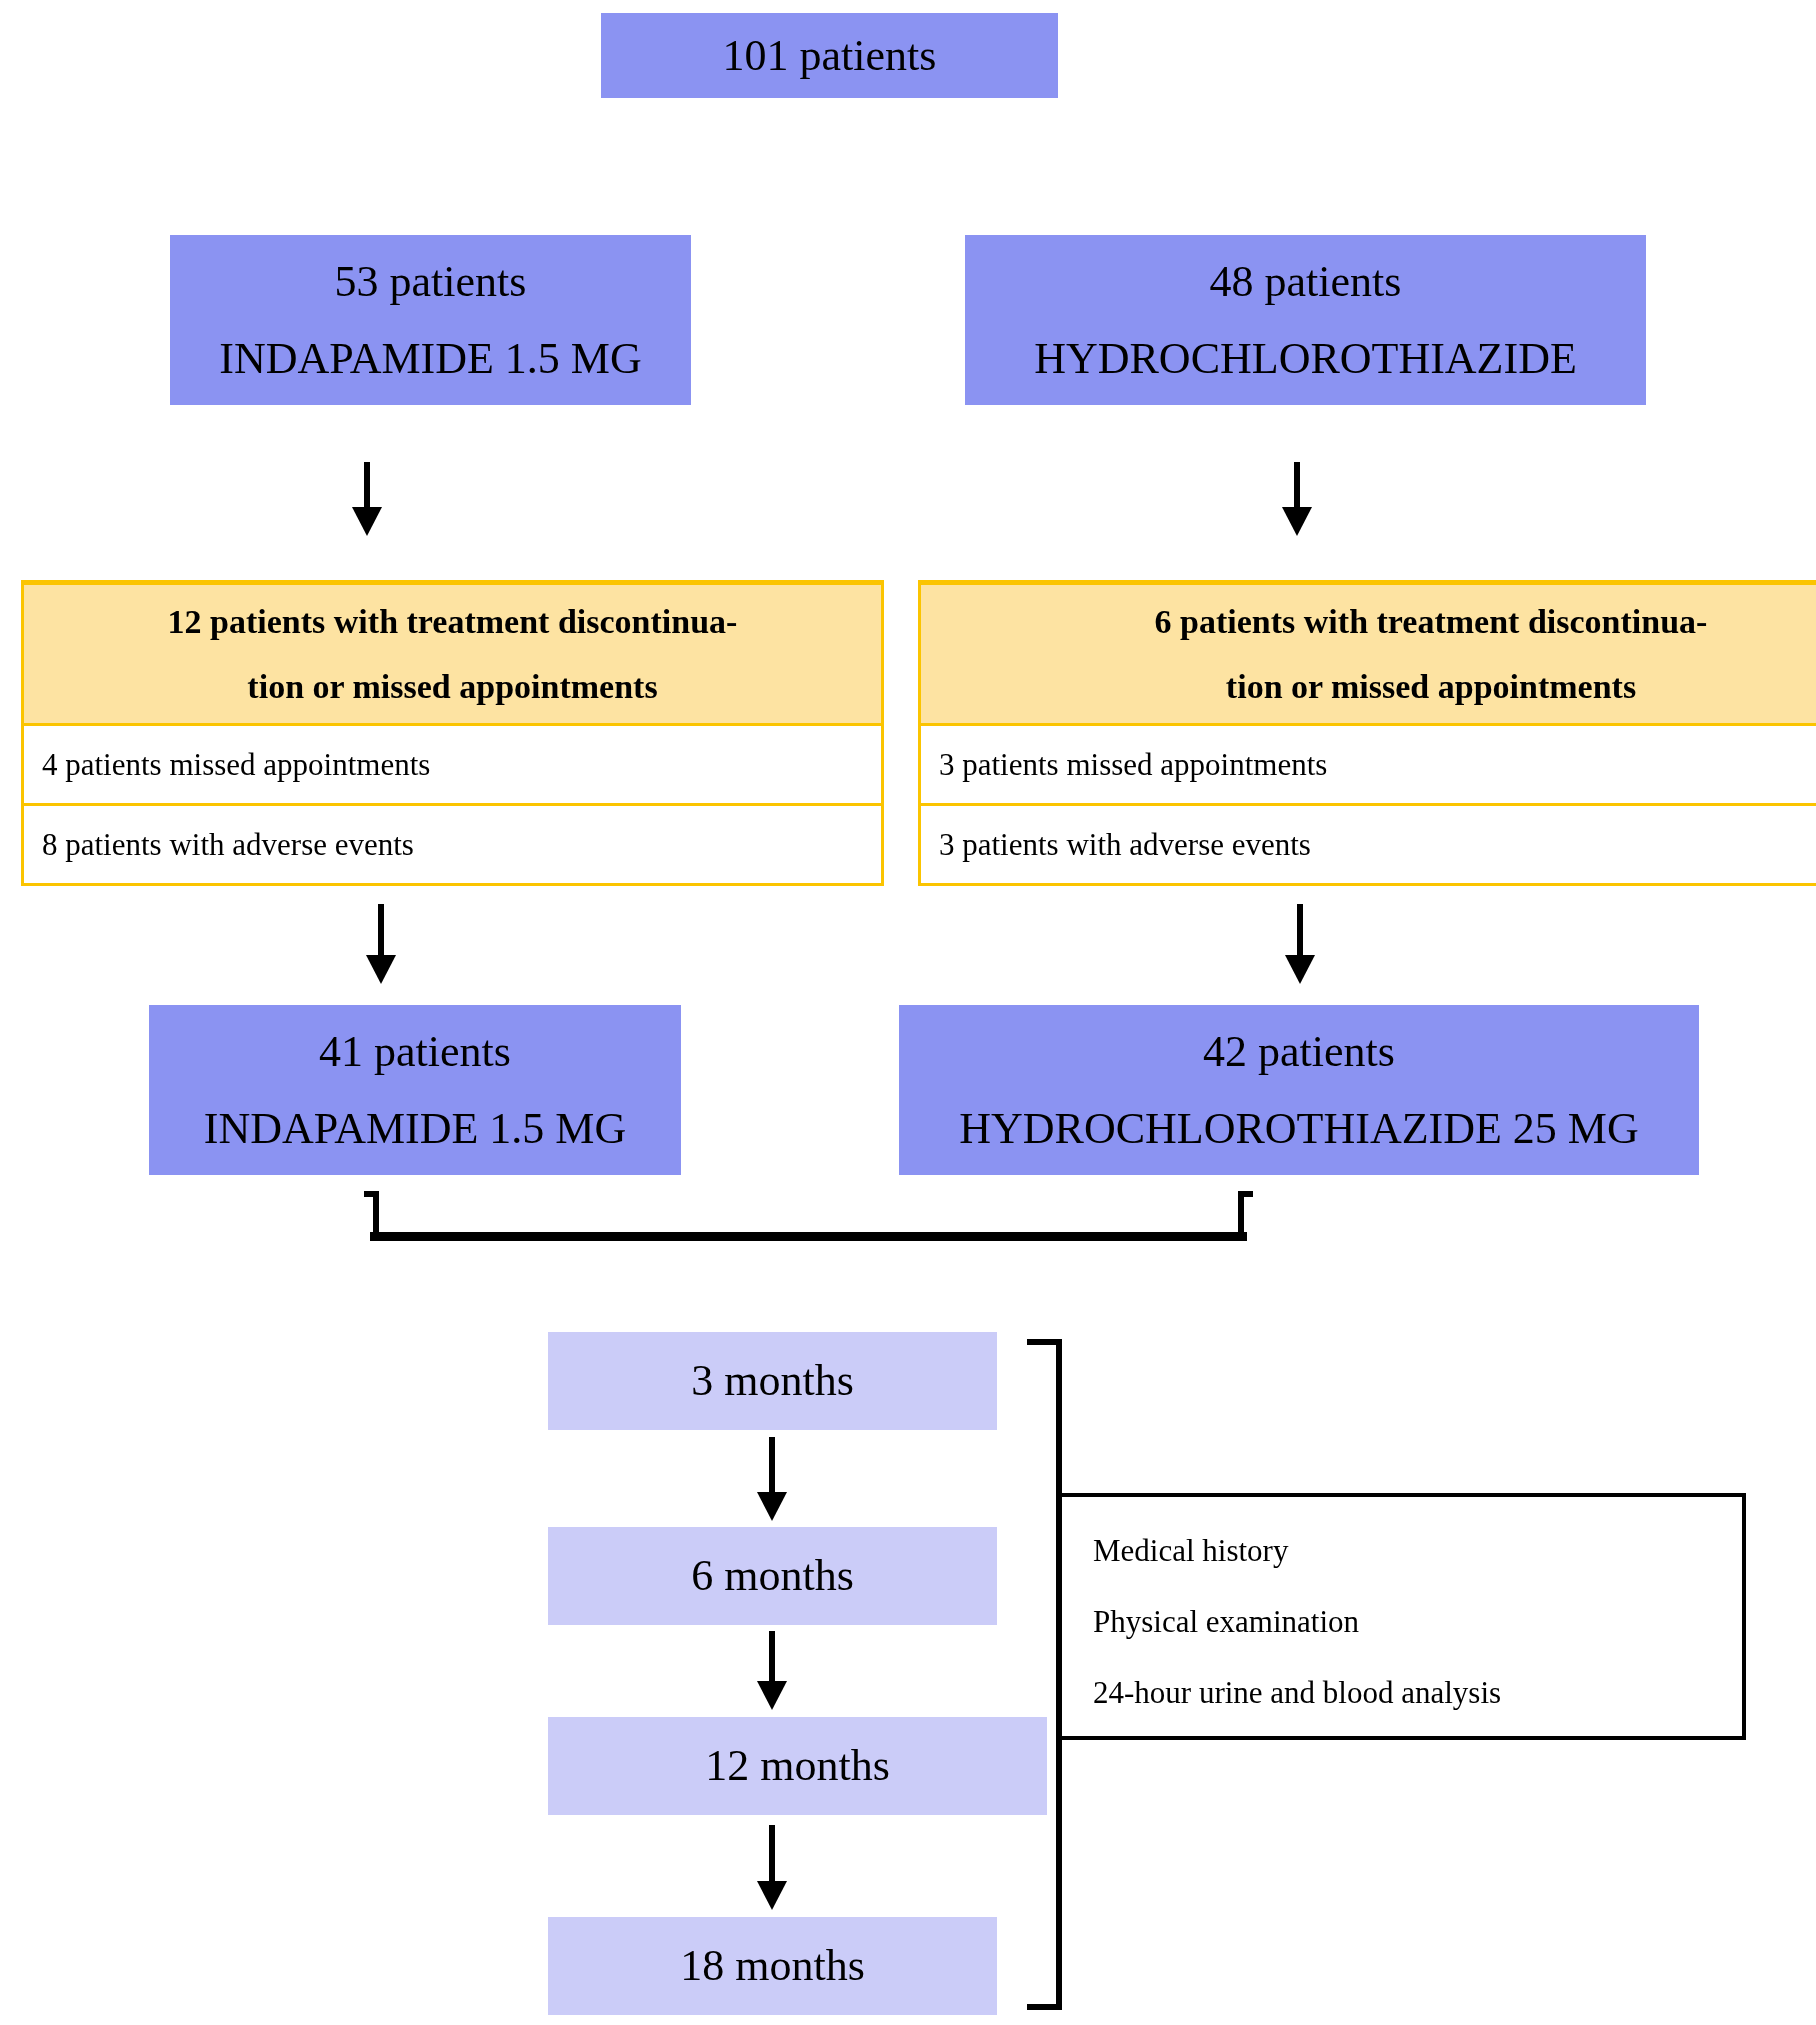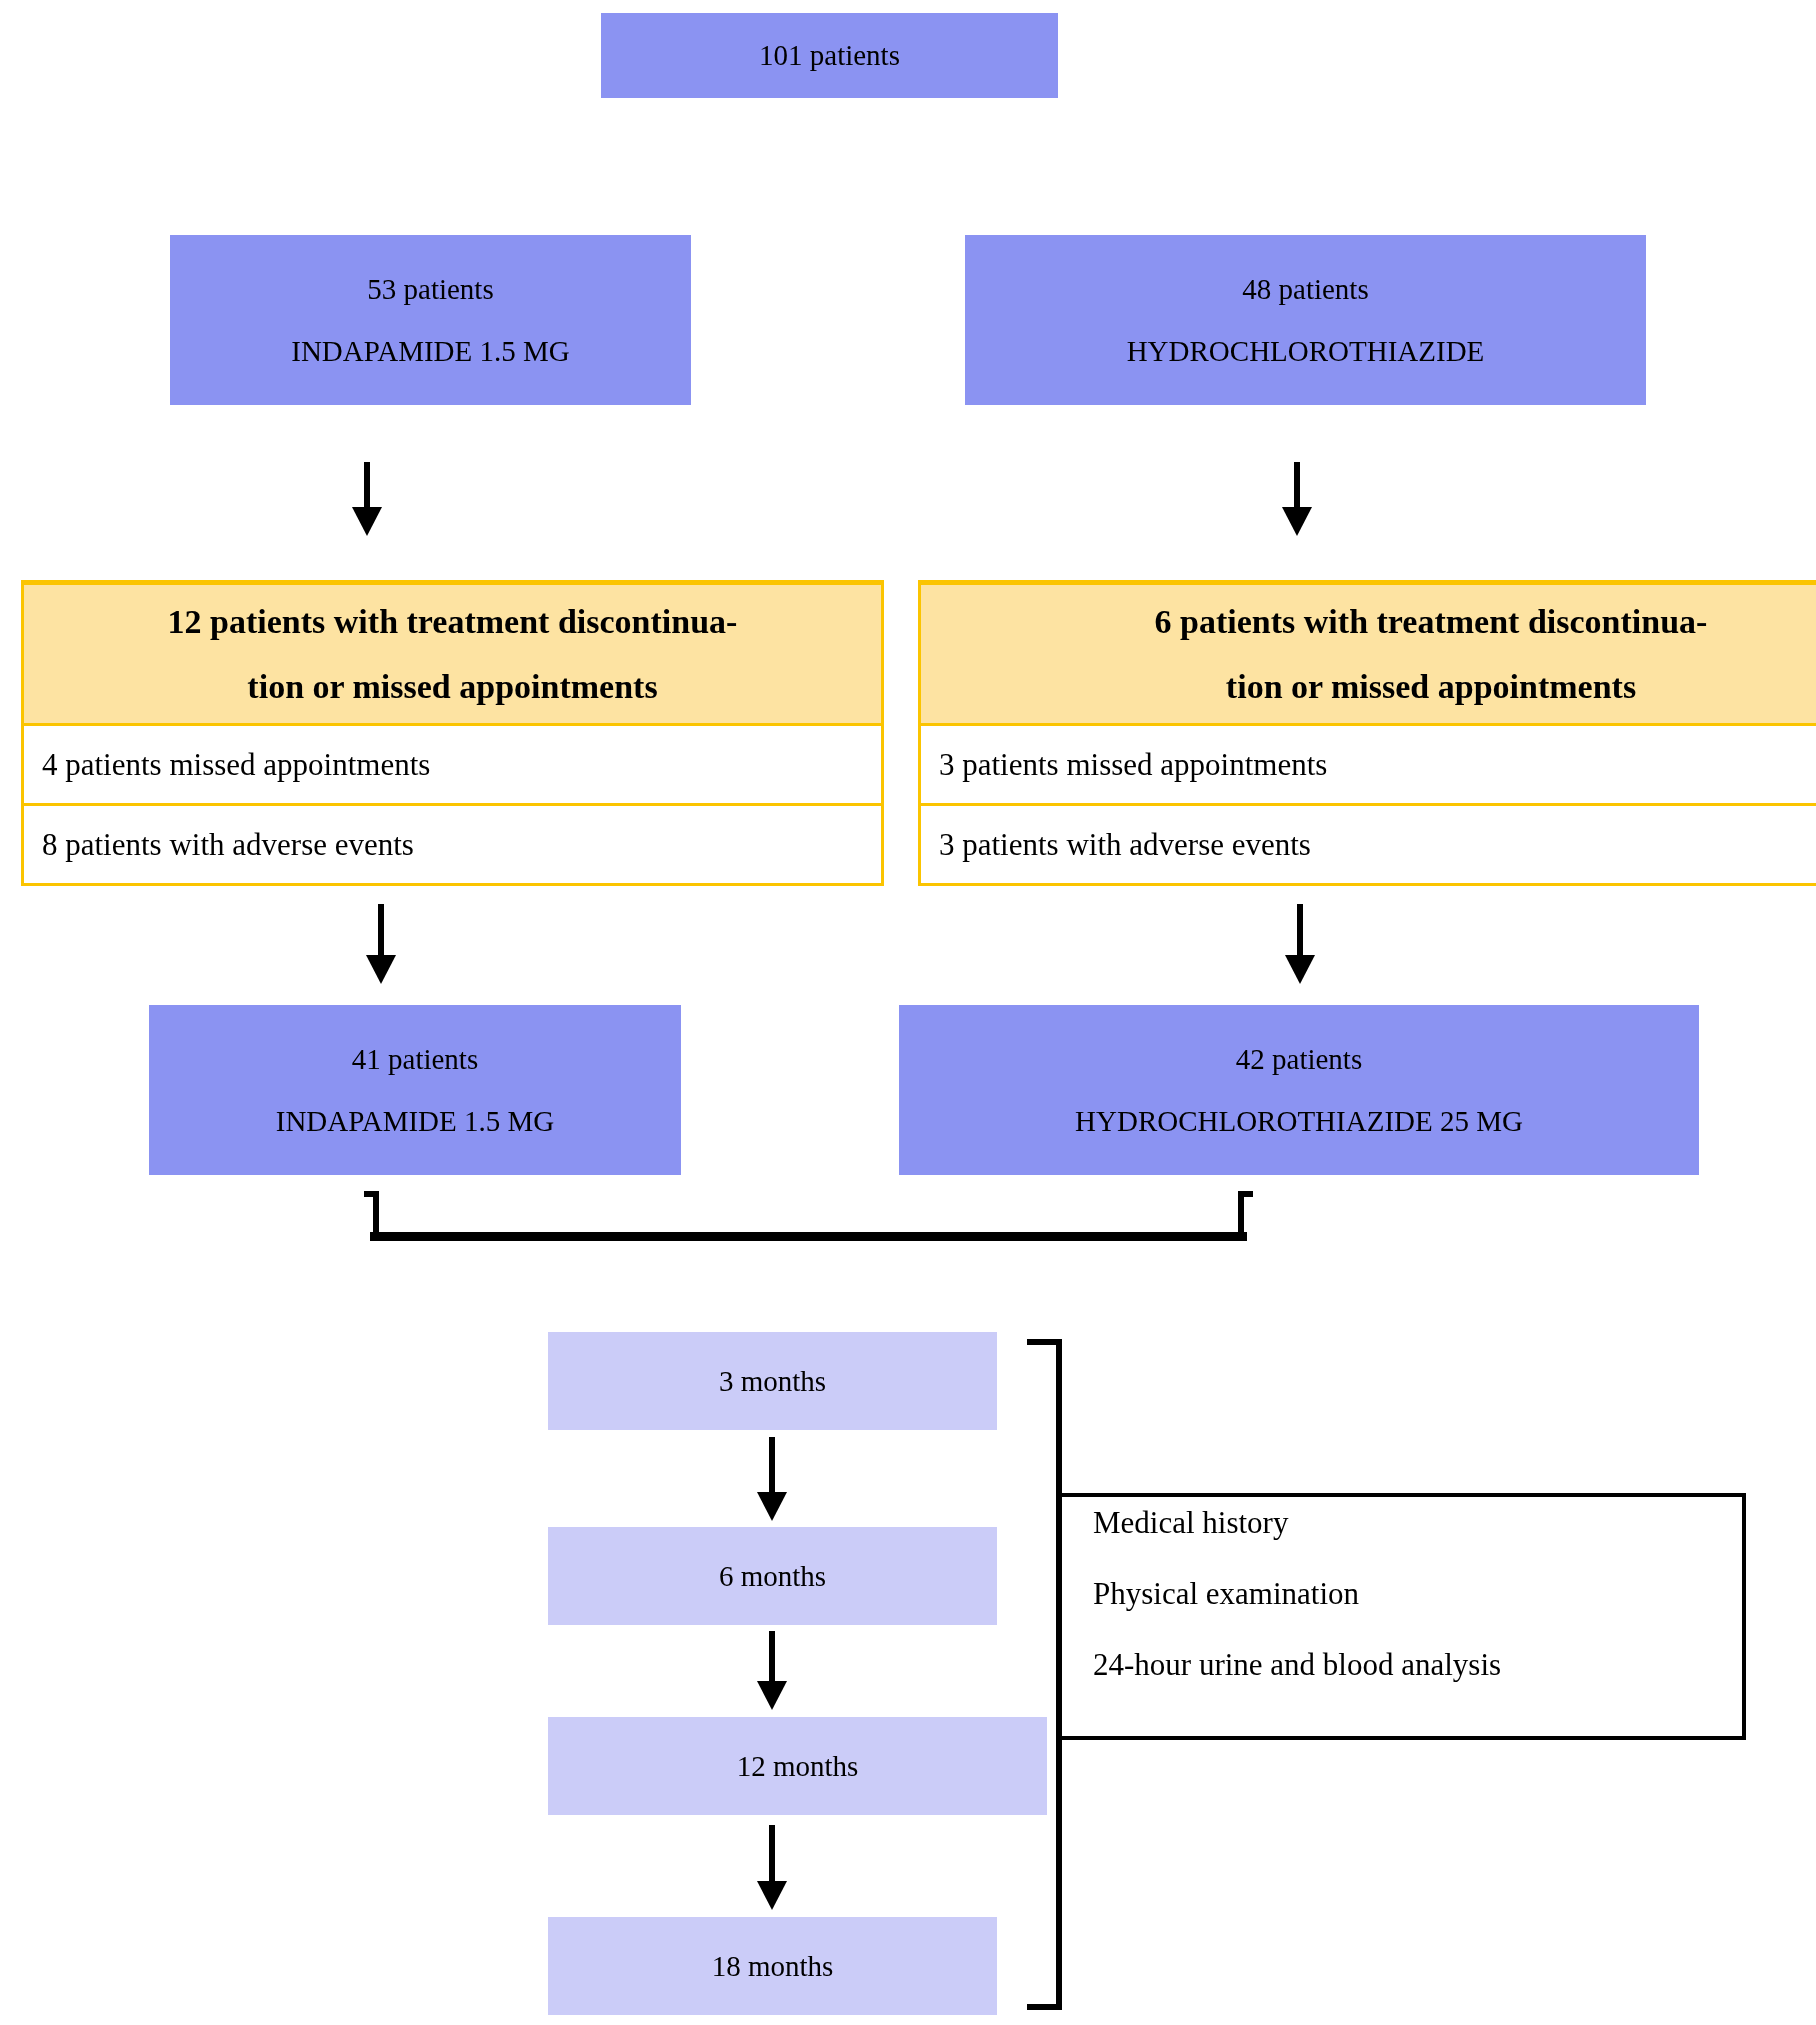--- a/index.html
+++ b/index.html
@@ -16,21 +16,21 @@
     position:absolute;
     display:flex;
     flex-direction:column;
     align-items:center;
     justify-content:center;
     text-align:center;
   }
   .purple{background:#8b93f2;}
   .lpurple{background:#cbccf8;}
   .two-line{gap:33px;}
-  .fs60{font-size:29px;line-height:1;}
+  .fs60{font-size:44px;line-height:1;}
   
   .ytable{
     position:absolute;
     border:3.7px solid #fbc400;
     border-top-width:5.8px;
     background:#ffffff;
     box-sizing:border-box;
   }
   .yhead{
     height:138px;
@@ -75,20 +75,21 @@
   
   #assessments{
     position:absolute;
     left:1058px;top:1493px;
     width:688px;height:247px;
     box-sizing:border-box;
     border:4.8px solid #000;
     background:#fff;
     display:flex;
     flex-direction:column;
+    justify-content:center;
     gap:40px;
     padding-left:31px;
     padding-top:9.6px;
     font-size:31px;
     line-height:1;
   }
 </style>
 </head>
 <body>
 

